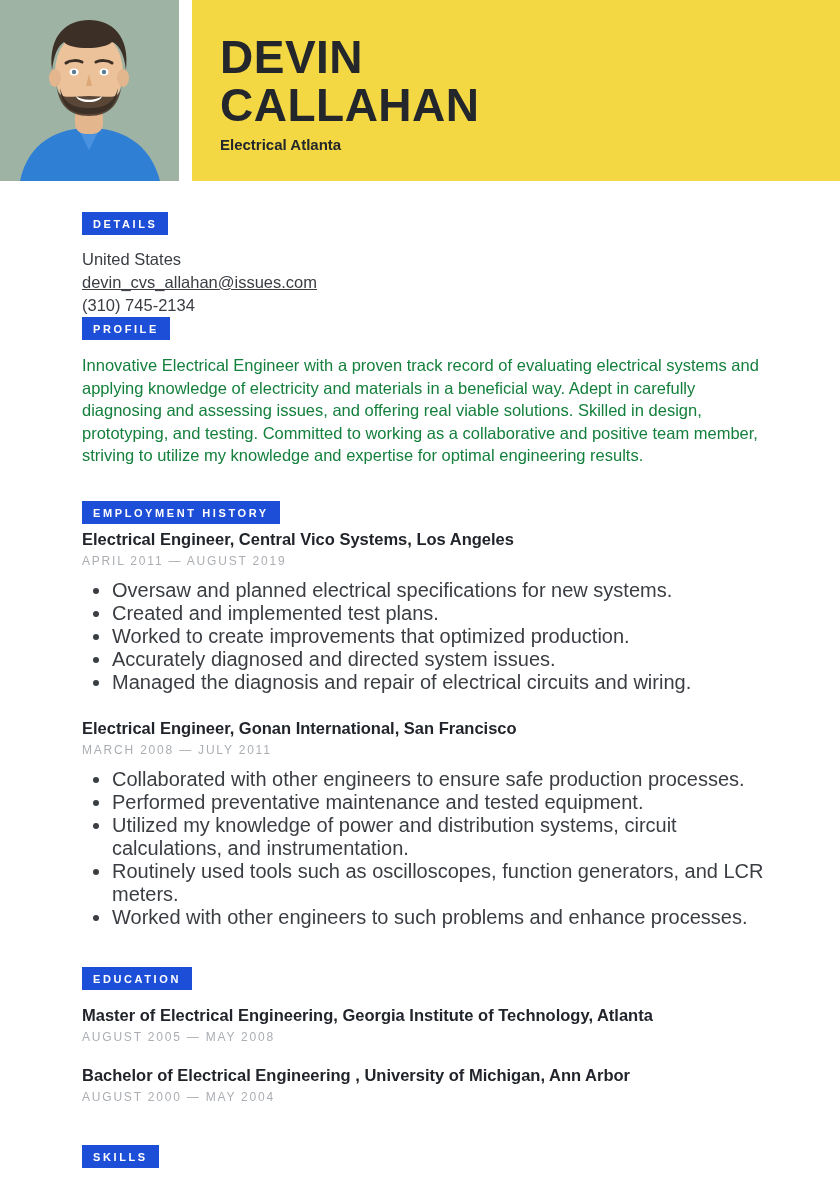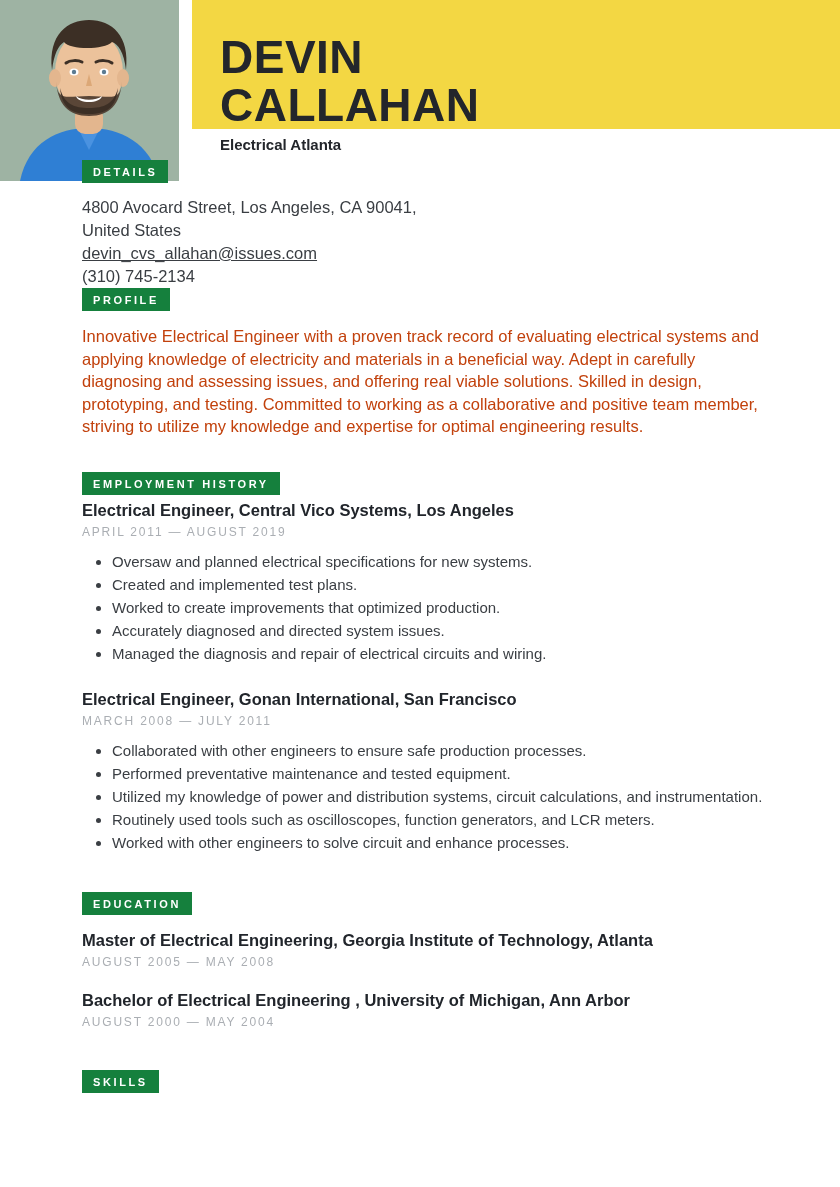--- a/index.html
+++ b/index.html
@@ -10,21 +10,21 @@
     margin: 0 auto;
     font-family: "Liberation Sans", sans-serif;
     color: #3a3e43;
     overflow: hidden;
     position: relative;
   }
 
   
   .header {
     display: flex;
-    height: 129px;
+    height: 181px;
     width: 100%;
     background: #ffffff;
   }
   .photo-wrap {
     width: 179px;
     height: 181px;
     flex: 0 0 179px;
     background: #9eb3a3;
     overflow: hidden;
   }
@@ -49,21 +49,21 @@
     font-weight: 700;
     color: #23262b;
   }
 
   
   .content {
     padding: 31px 76px 0 82px;
   }
   .chip {
     display: inline-block;
-    background: #15803d;
+    background: #1d4ed8;
     color: #ffffff;
     font-size: 11px;
     font-weight: 700;
     letter-spacing: 2.6px;
     padding: 6px 11px 5px 11px;
     text-transform: uppercase;
   }
   .section { margin-bottom: 0; }
 
   .details-block { margin-top: 13px; font-size: 16.5px; line-height: 23px; }
@@ -73,21 +73,21 @@
     text-decoration: underline;
     cursor: pointer;
   }
 
   .profile-section { }
   .profile-text {
     margin-top: 14px;
     font-size: 16.5px;
     line-height: 22.5px;
     max-width: 690px;
-    color: #c2410c;
+    color: #15803d;
   }
 
   .employment-section { margin-top: 34px; }
   .entry { margin-top: 6px; }
   .entry + .entry { margin-top: 25px; }
   .entry-title {
     font-size: 16.5px;
     font-weight: 700;
     color: #21252b;
   }
@@ -97,21 +97,21 @@
     letter-spacing: 1.8px;
     color: #aaaeb3;
     text-transform: uppercase;
   }
   .bullets {
     margin-top: 11px;
     padding-left: 30px;
     list-style: disc;
   }
   .bullets li {
-    font-size: 15px;
+    font-size: 20px;
     line-height: 23px;
     color: #3a3e43;
   }
 
   .education-section { margin-top: 38px; }
   .edu-entry { margin-top: 16px; }
   .edu-entry + .edu-entry { margin-top: 22px; }
 
   .skills-section { margin-top: 41px; }
 </style>
@@ -159,21 +159,20 @@
     </div>
     <div class="job-title">Electrical Atlanta</div>
   </div>
 </div>
 
 <div class="content">
 
   <div class="section details-section">
     <span class="chip">DETAILS</span>
     <div class="details-block">
-      <div class="line">4800 Avocard Street, Los Angeles, CA 90041,</div>
       <div class="line">United States</div>
       <div class="line"><span class="email-link">devin_cvs_allahan@issues.com</span></div>
       <div class="line">(310) 745-2134</div>
     </div>
   </div>
 
   <div class="section profile-section">
     <span class="chip">PROFILE</span>
     <div class="profile-text">Innovative Electrical Engineer with a proven track record of evaluating electrical systems and applying knowledge of electricity and materials in a beneficial way. Adept in carefully diagnosing and assessing issues, and offering real viable solutions. Skilled in design, prototyping, and testing. Committed to working as a collaborative and positive team member, striving to utilize my knowledge and expertise for optimal engineering results.</div>
   </div>
@@ -194,21 +193,21 @@
     </div>
 
     <div class="entry">
       <div class="entry-title">Electrical Engineer, Gonan International, San Francisco</div>
       <div class="entry-dates">MARCH 2008 — JULY 2011</div>
       <ul class="bullets">
         <li>Collaborated with other engineers to ensure safe production processes.</li>
         <li>Performed preventative maintenance and tested equipment.</li>
         <li>Utilized my knowledge of power and distribution systems, circuit calculations, and instrumentation.</li>
         <li>Routinely used tools such as oscilloscopes, function generators, and LCR meters.</li>
-        <li>Worked with other engineers to solve circuit and enhance processes.</li>
+        <li>Worked with other engineers to such problems and enhance processes.</li>
       </ul>
     </div>
   </div>
 
   <div class="section education-section">
     <span class="chip">EDUCATION</span>
 
     <div class="edu-entry">
       <div class="entry-title">Master of Electrical Engineering, Georgia Institute of Technology, Atlanta</div>
       <div class="entry-dates">AUGUST 2005 — MAY 2008</div>

